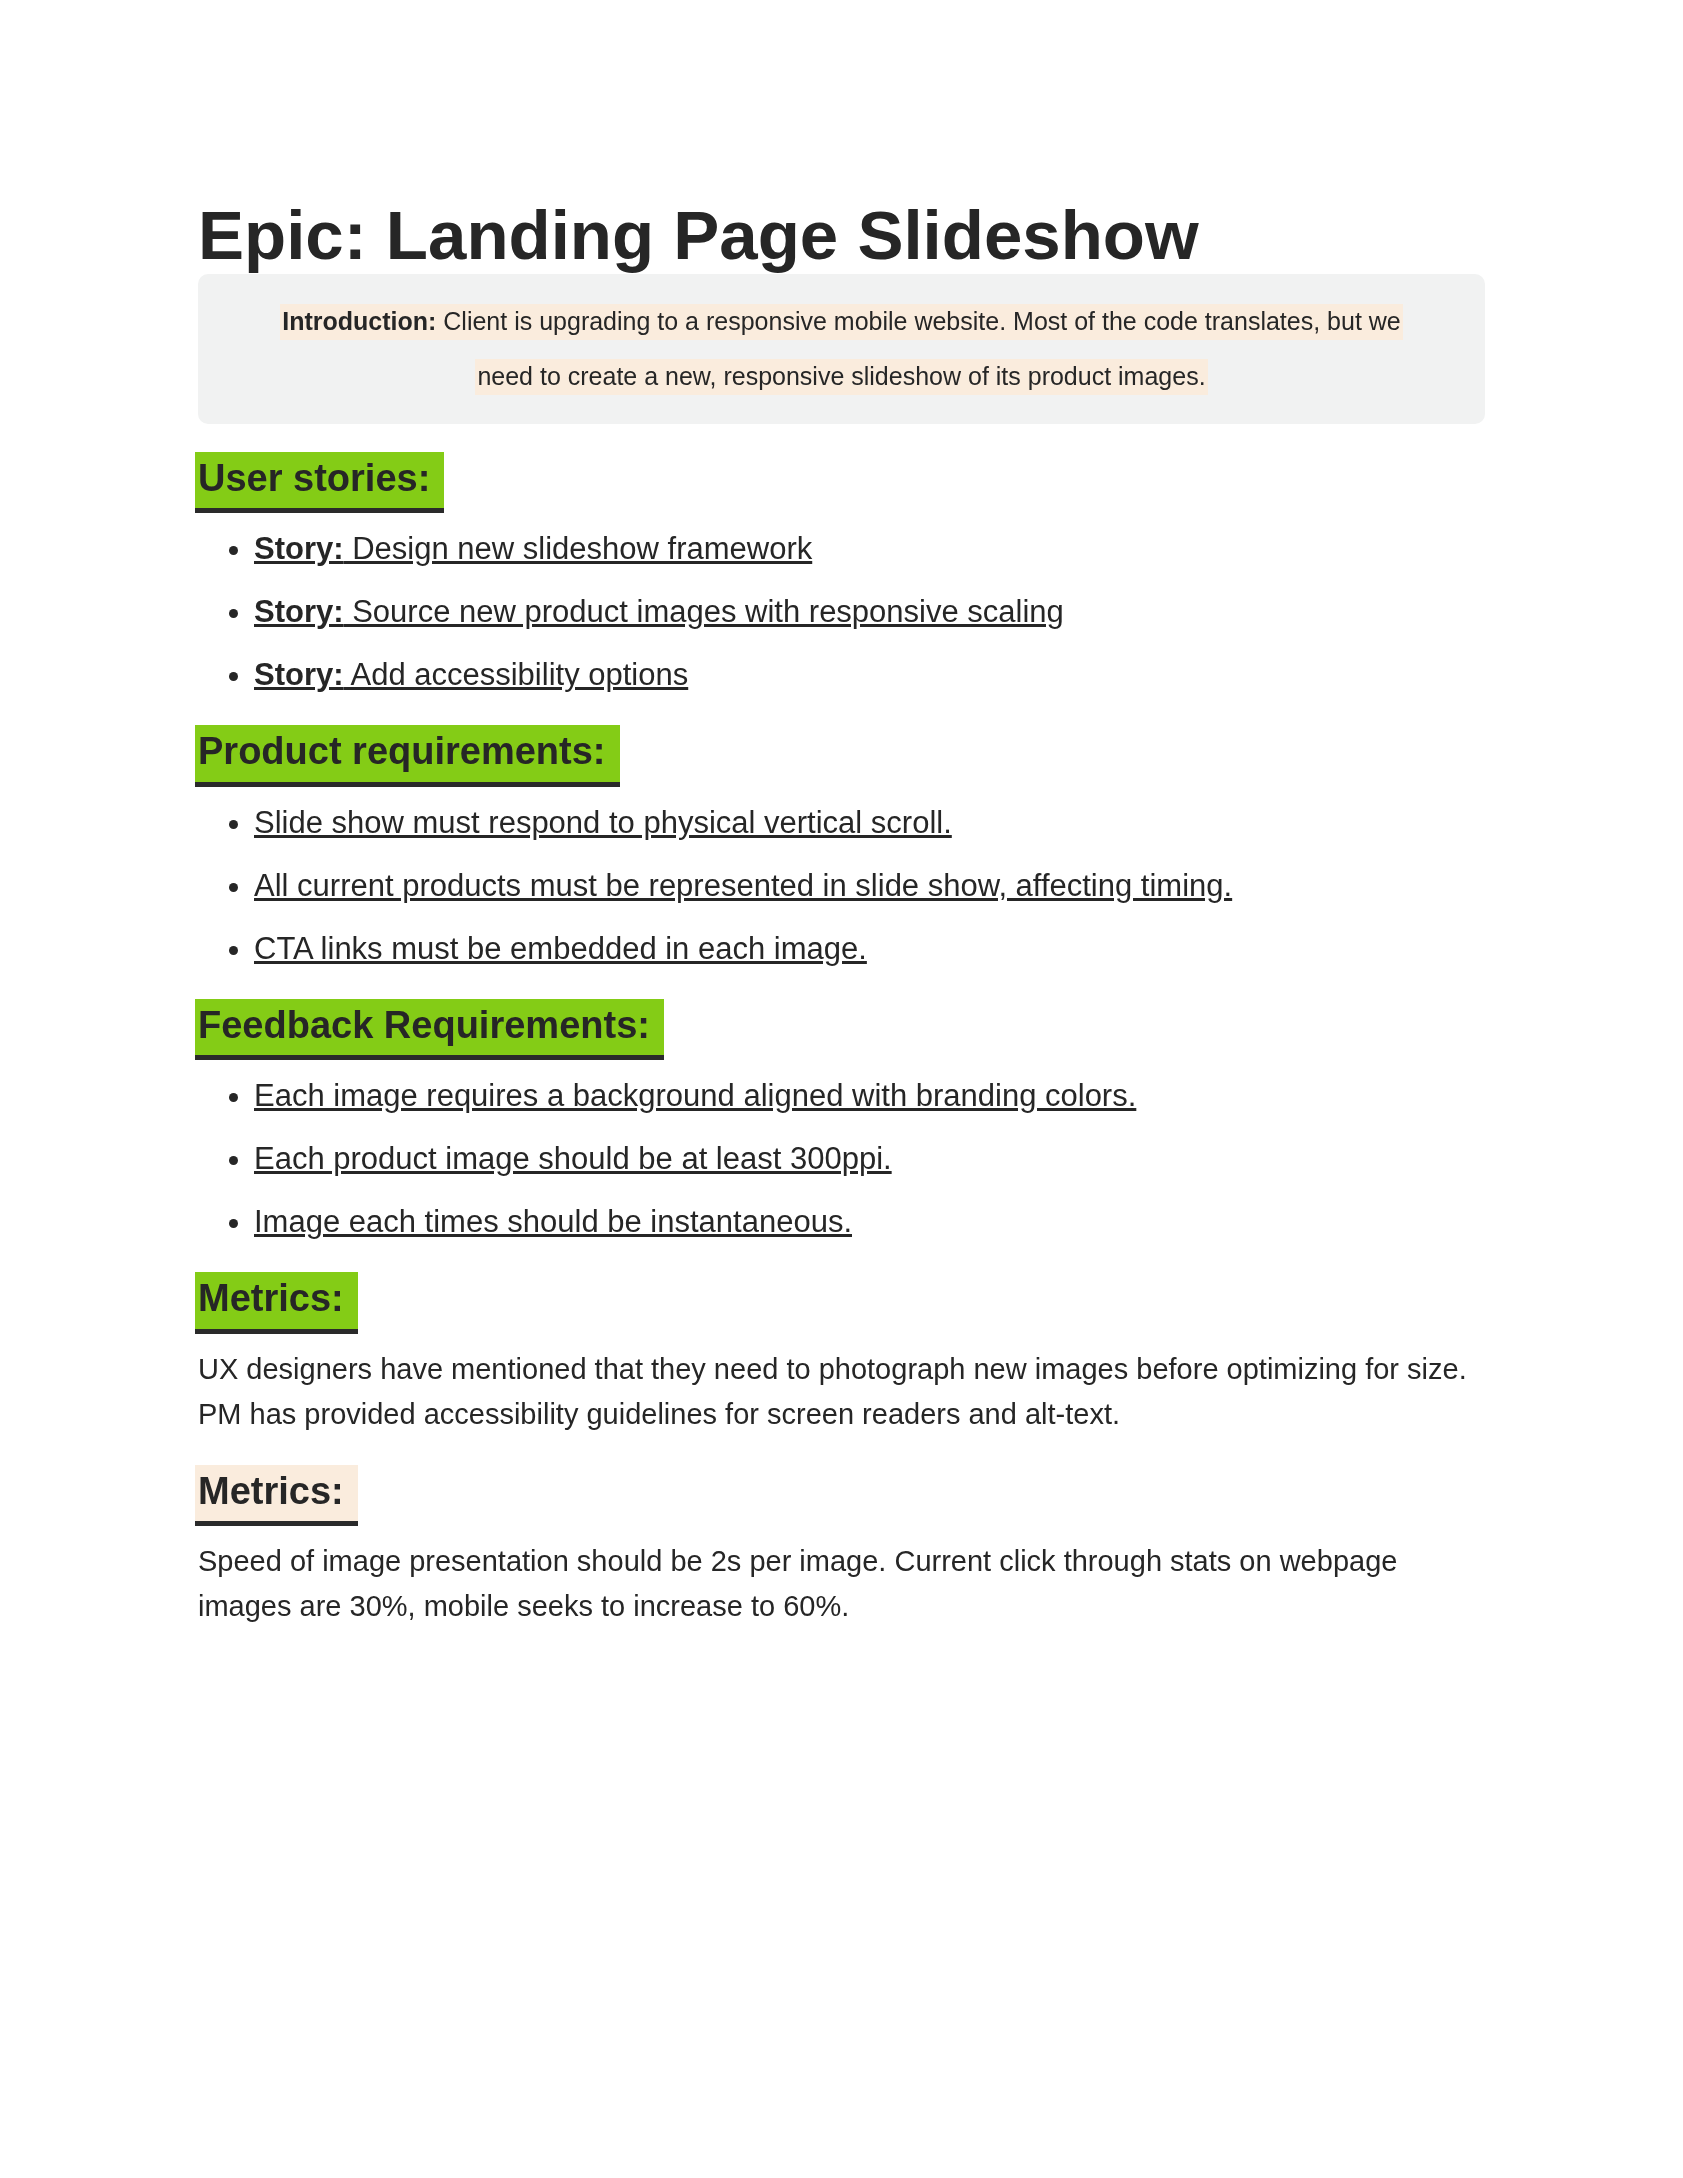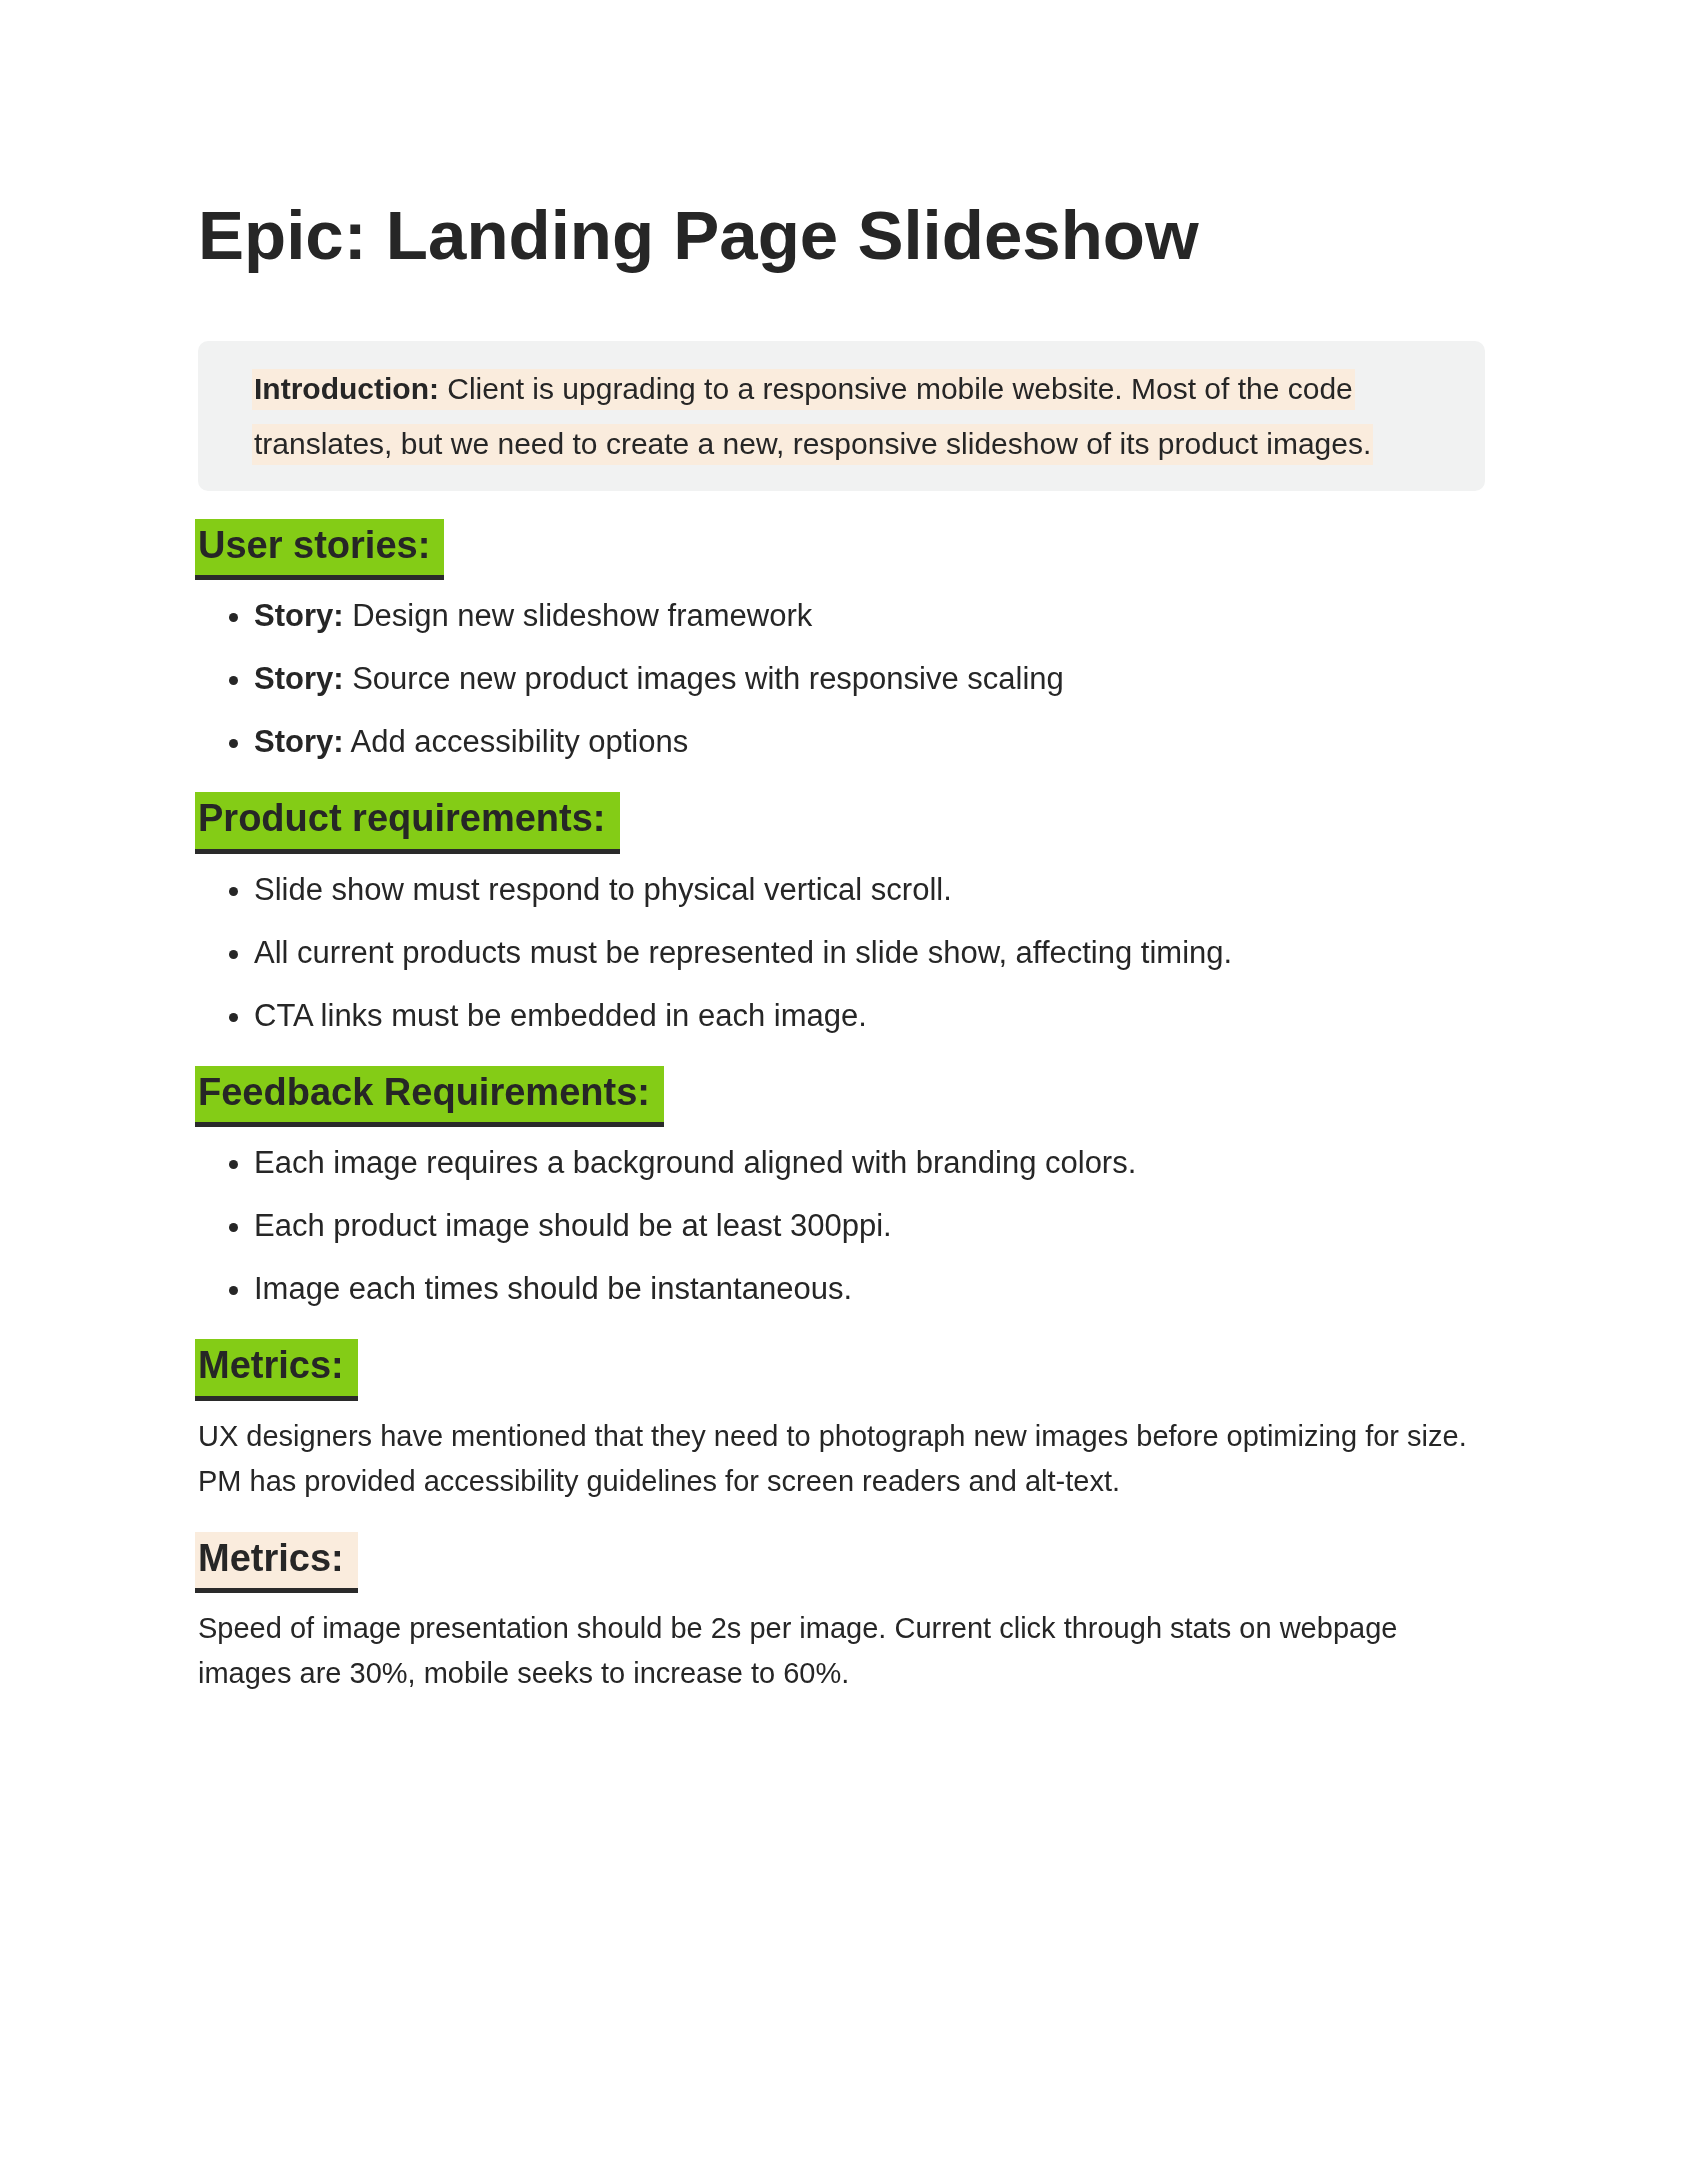--- a/index.html
+++ b/index.html
@@ -4,39 +4,39 @@
 <style>
   html, body { margin:0; padding:0; background:#ffffff; }
   .page {
     position:relative; width:1683px; height:1785px; background:#ffffff;
     font-family:"Liberation Sans", "DejaVu Sans", sans-serif; color:#262626; overflow:hidden;
   }
   .content { position:absolute; left:198px; top:0; width:1287px; }
   .title { margin:198px 0 0 0; font-size:69px; line-height:1.1; font-weight:700; color:#262626; }
 
   .intro-box {
-    margin-top:67px; background:#f1f2f2; border-radius:10px;
-    padding:20px 54px; font-size:30px; line-height:55px;
+    background:#f1f2f2; border-radius:10px;
+    padding:20px 54px; font-size:25px; line-height:55px;text-align:center;
   }
   .hl-peach {
     background:#faecdd; padding:3px 2px 5px 2px;
     -webkit-box-decoration-break:clone; box-decoration-break:clone;
   }
   .intro-box b { font-weight:700; }
 
   .h2 { margin:28px 0 0 0; font-size:38px; font-weight:700; line-height:1.25; }
   .h2 .hl2 {
     display:inline-block; padding:3px 14px 6px 3px; margin-left:-3px;
     border-bottom:5px solid #2a2a2a;
   }
   .hl2.gray  { background:#84cc16; }
   .hl2.peach { background:#faecdd; }
 
   ul.bullets { margin:11px 0 0 0; padding:0 0 0 56px; list-style:disc; }
-  ul.bullets li { font-size:31px; line-height:45px; margin:13px 0 18px 0; }
+  ul.bullets li { font-size:31px; line-height:45px; margin:13px 0 18px 0;text-decoration:underline; }
   ul.bullets li:last-child { margin-bottom:0; }
   ul.bullets li::marker { color:#262626; }
   ul.bullets b { font-weight:700; }
 
   .para { margin:13px 0 0 0; font-size:29px; line-height:45px; white-space:pre-wrap; }
 
   .footer {
     position:absolute; left:99px; right:99px; top:2051px;
     display:flex; justify-content:space-between; align-items:baseline;
     font-size:30px; line-height:1.1; color:#9e9e9e;

